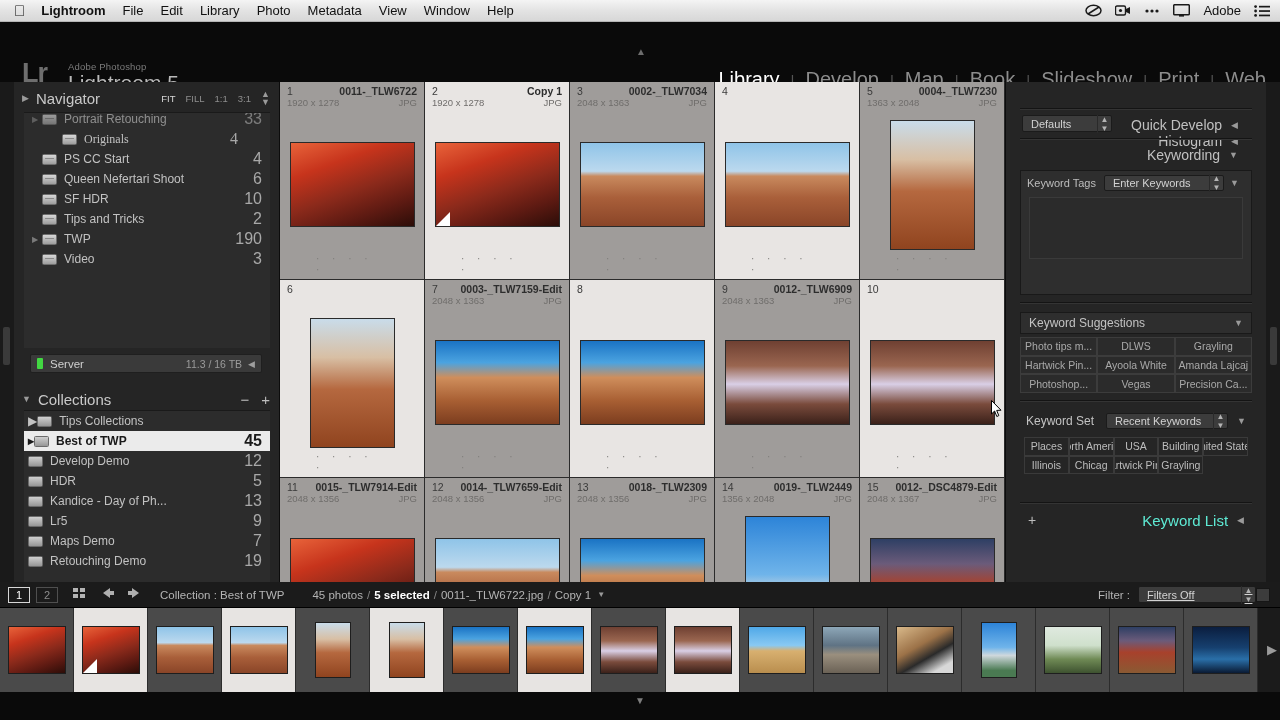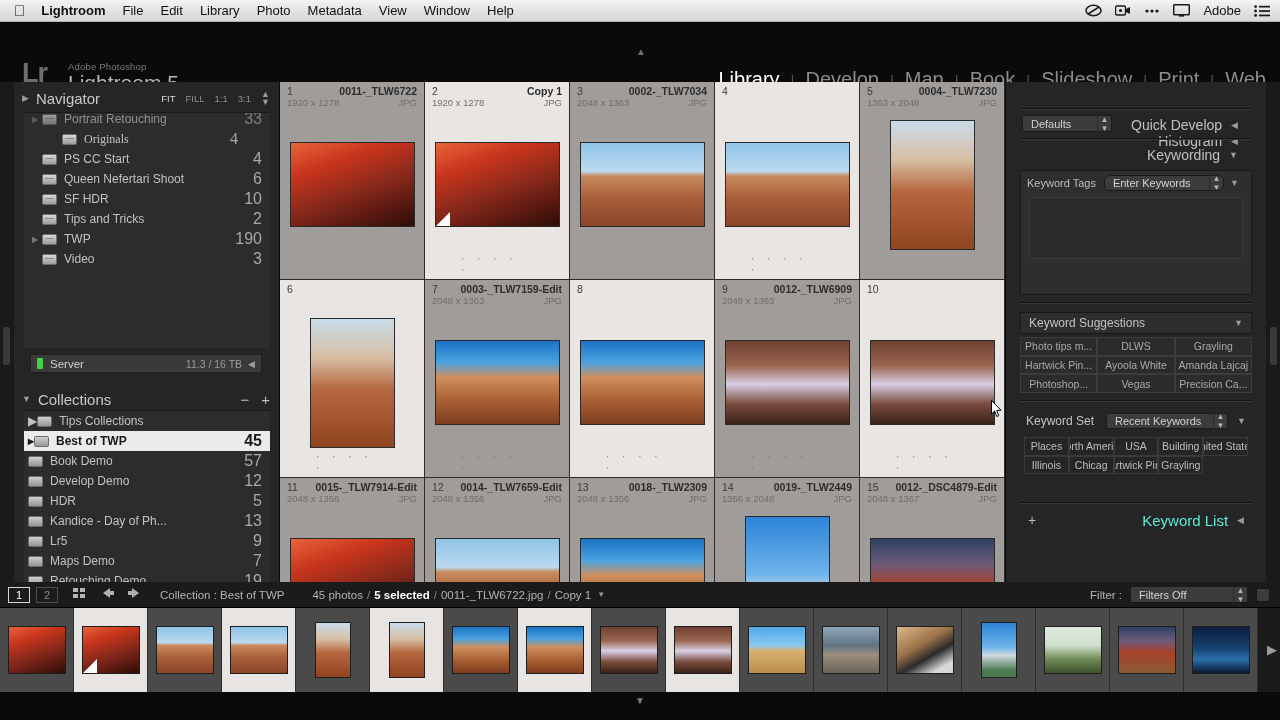--- a/index.html
+++ b/index.html
@@ -347,26 +347,20 @@
         </div>
         <div class="crow sel">
           <span class="disc">▸</span>
           <span class="cicon"></span>
           <span>Best of TWP</span>
           <span class="fcount">45</span>
         </div>
         <div class="crow">
           <span class="disc"></span>
           <span class="cicon"></span>
-          <span>Book Demo</span>
-          <span class="fcount">57</span>
-        </div>
-        <div class="crow">
-          <span class="disc"></span>
-          <span class="cicon"></span>
           <span>Develop Demo</span>
           <span class="fcount">12</span>
         </div>
         <div class="crow">
           <span class="disc"></span>
           <span class="cicon"></span>
           <span>HDR</span>
           <span class="fcount">5</span>
         </div>
         <div class="crow">
@@ -652,21 +646,21 @@
       <div class="sep-line" style="top:56px;"></div>
 
       <div class="rhead" style="position:absolute; left:14px; width:218px; top:63px; height:20px;">
         <span>Keywording</span>
         <span class="carat">▼</span>
       </div>
 
       <div class="kwbox" style="left:14px; top:88px; width:232px; height:125px;">
         <div style="display:flex; align-items:center; padding:4px 6px 0 6px;">
           <span style="font-size:11px; color:#bdbdbd;">Keyword Tags</span>
-          <span class="popup" style="margin-left:8px; width:120px; height:16px;border-radius:6px;">
+          <span class="popup" style="margin-left:8px; width:120px; height:16px;">
             <span>Enter Keywords</span>
             <span class="arrows">▲<br>▼</span>
           </span>
           <span style="margin-left:6px; color:#9a9a9a; font-size:9px;">▼</span>
         </div>
         <div style="position:absolute; left:8px; top:26px; width:214px; height:62px; background:#2b2b2b; border:1px solid #3a3a3a;"></div>
       </div>
 
       <div class="sep-line" style="top:220px;"></div>
 
@@ -833,21 +827,21 @@
     <span class="statustext" style="margin-left:28px;">45 photos</span>
     <span class="statustext" style="margin-left:4px; color:#888;">/</span>
     <span class="statustext" style="margin-left:4px; color:#fff; font-weight:bold;">5 selected</span>
     <span class="statustext" style="margin-left:4px; color:#888;">/</span>
     <span class="statustext" style="margin-left:4px;">0011-_TLW6722.jpg</span>
     <span class="statustext" style="margin-left:4px; color:#888;">/</span>
     <span class="statustext" style="margin-left:4px;">Copy 1</span>
     <span style="margin-left:6px; color:#9a9a9a; font-size:8px;">▼</span>
 
     <span class="statustext" style="margin-left:auto; margin-right:8px;">Filter :</span>
-    <span class="popup" style="width:118px; height:17px; margin-right:8px;">
+    <span class="popup" style="width:118px; height:17px; margin-right:0;text-decoration:underline;">
       <span>Filters Off</span>
       <span class="arrows">▲<br>▼</span>
     </span>
     <span style="margin-right:10px; width:14px; height:14px; background:#3c3c3c; border:1px solid #161616;"></span>
   </div>
 
   <div class="filmstrip">
     <div id="filmstrip-cells">
         <div class="fs-cell" style="left: 0px; width: 74px;">
           <div class="fs-thumb" style="width:58px;height:48px;">

